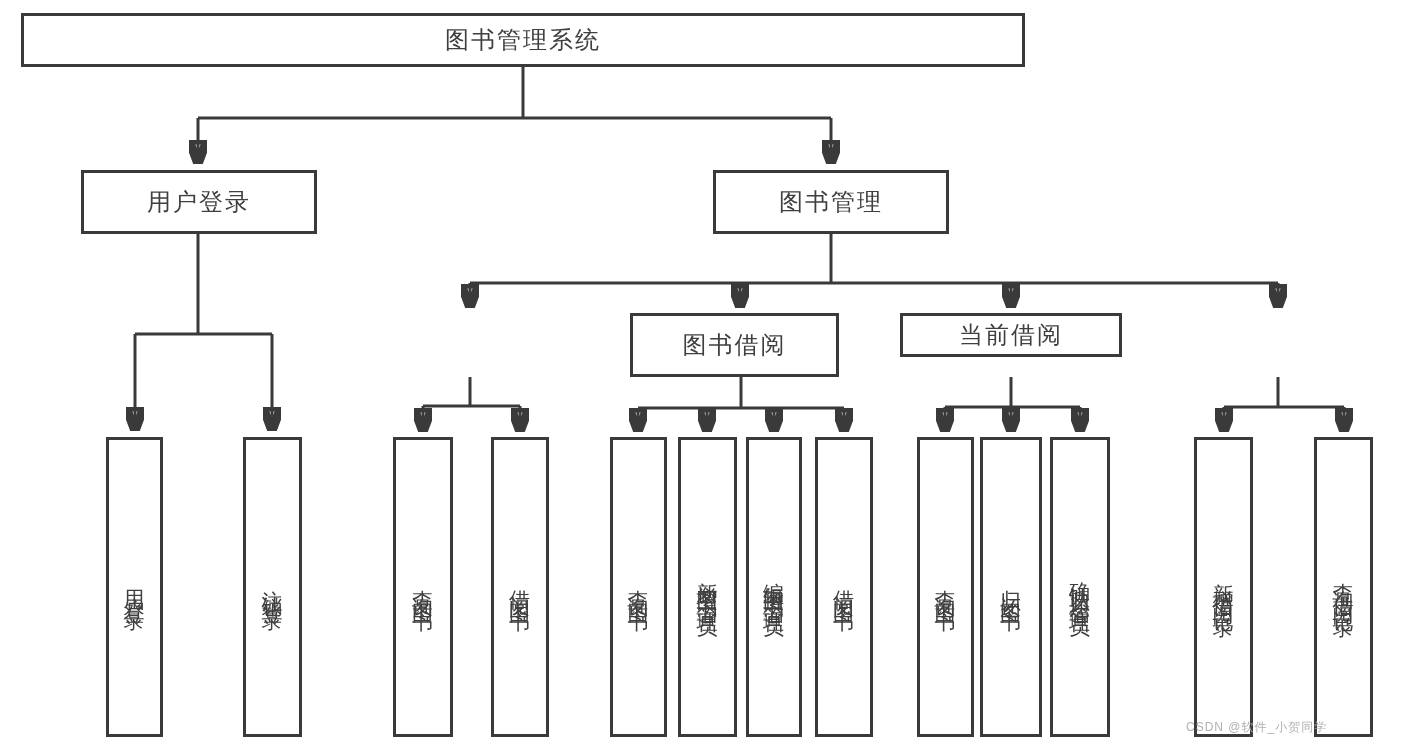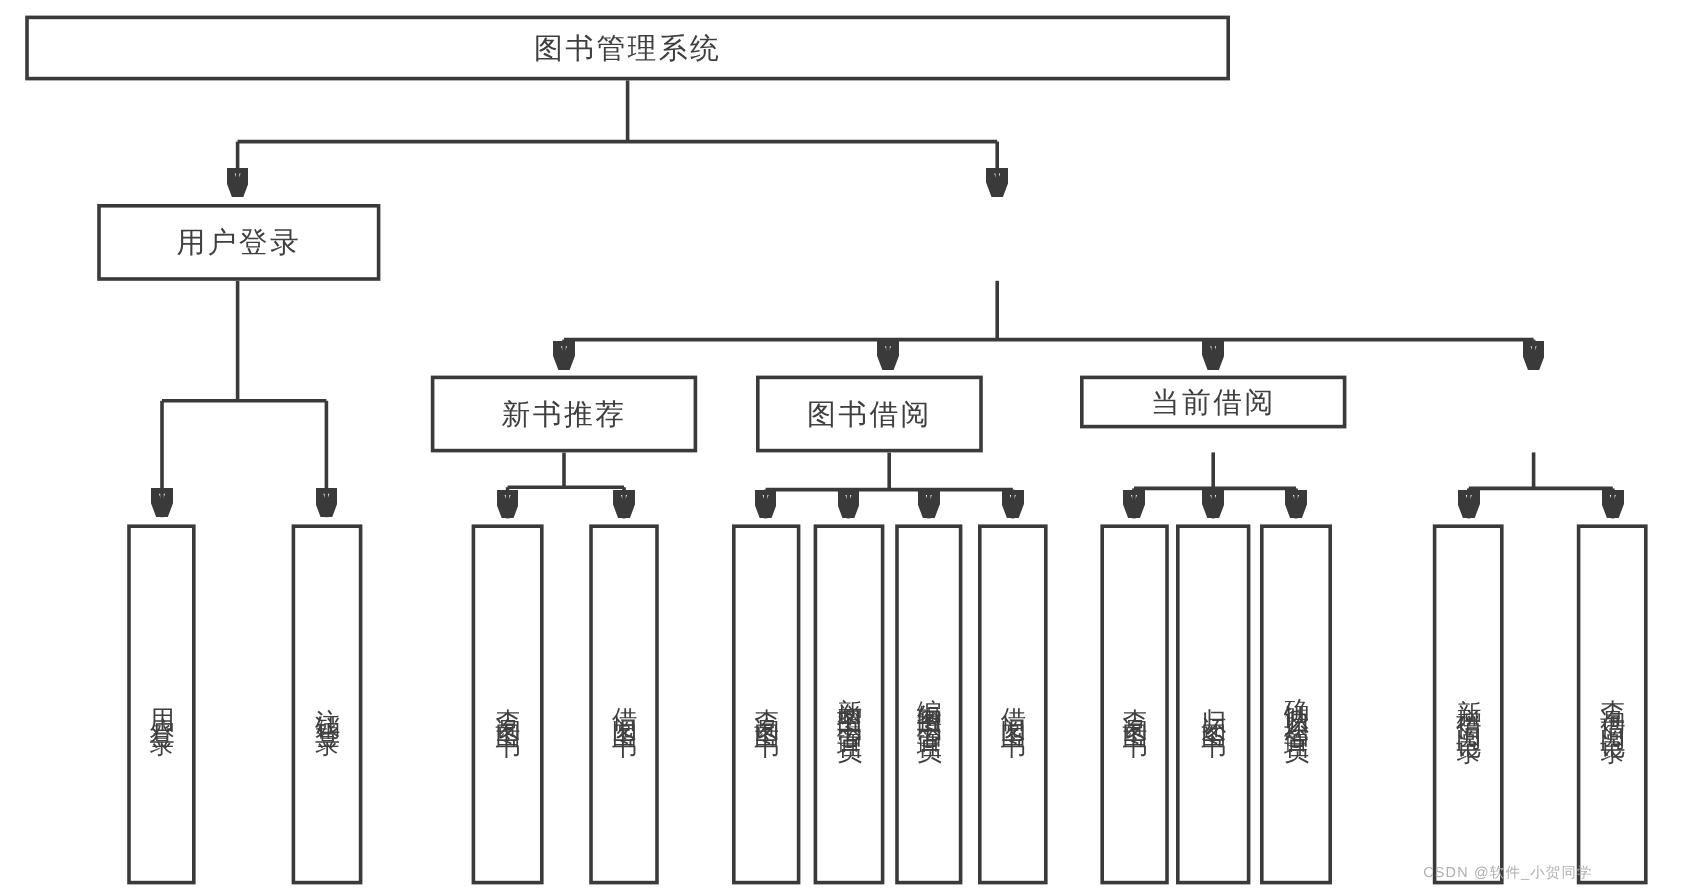--- a/index.html
+++ b/index.html
@@ -116,23 +116,23 @@
 
     <path d="M1278,377 V407"></path>
     <path d="M1224,407 H1344"></path>
     <path d="M1224,407 V432" marker-end="url(#arrow)"></path>
     <path d="M1344,407 V432" marker-end="url(#arrow)"></path>
   </svg>
 
   <div class="node hbox" style="left:21px; top:13px; width:1004px; height:54px;">图书管理系统</div>
 
   <div class="node hbox" style="left:81px; top:170px; width:236px; height:64px;">用户登录</div>
+  <div class="node hbox" style="left:713px; top:170px; width:236px; height:64px;">图书管理</div>
 
-  <div class="node hbox" style="left:359px; top:313px; width:222px; height:64px;">新书推荐</div>
-  <div class="node hbox" style="left:630px; top:313px; width:189px; height:64px;font-family:Liberation Mono, monospace;">图书借阅</div>
+  <div class="node hbox" style="left:630px; top:313px; width:209px; height:64px;font-family:Liberation Mono, monospace;">图书借阅</div>
   <div class="node hbox" style="left:900px; top:313px; width:222px; height:44px;">当前借阅</div>
 
   <div class="node vbox" style="left:106px; top:437px; width:57px; height:300px;">用户登录</div>
   <div class="node vbox" style="left:243px; top:437px; width:59px; height:300px;">注销登录</div>
 
   <div class="node vbox" style="left:393px; top:437px; width:60px; height:300px;">查询图书</div>
   <div class="node vbox" style="left:491px; top:437px; width:58px; height:300px;">借阅图书</div>
 
   <div class="node vbox" style="left:610px; top:437px; width:57px; height:300px;">查询图书</div>
   <div class="node vbox long" style="left:678px; top:437px; width:59px; height:300px;">新增图书（管理员）</div>

